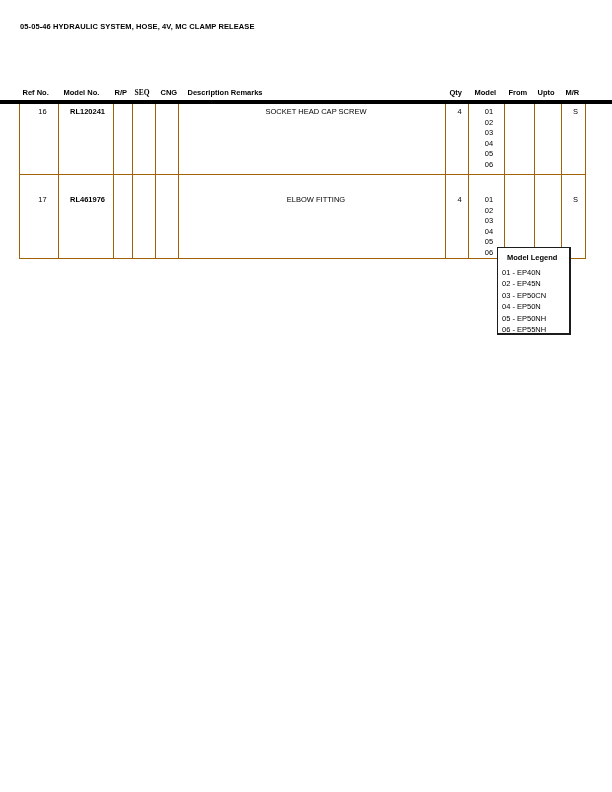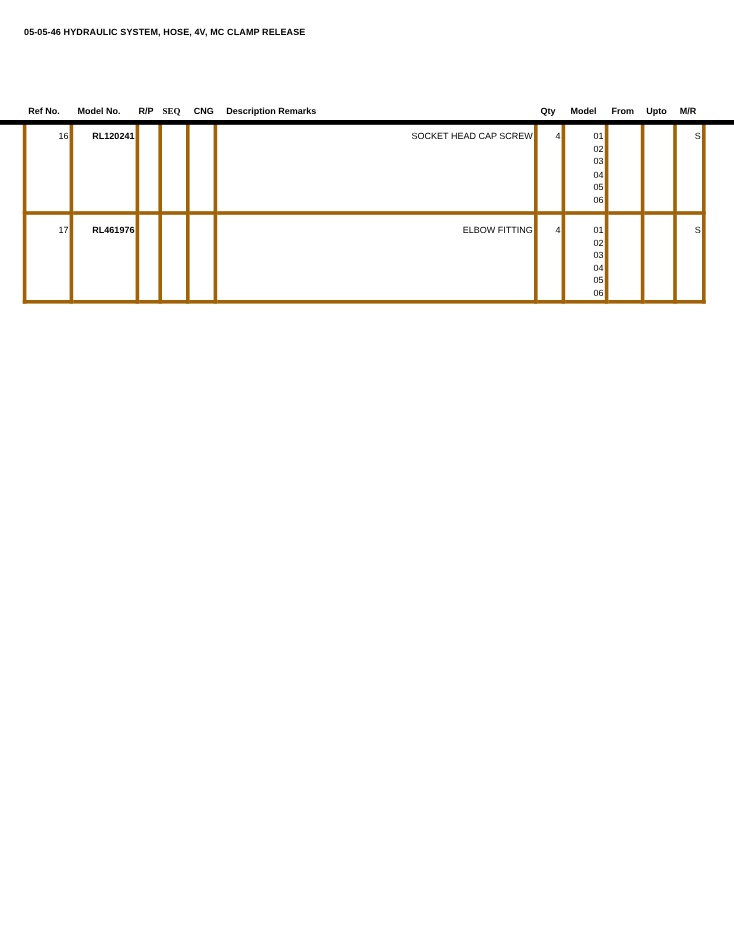--- a/index.html
+++ b/index.html
@@ -47,31 +47,31 @@
     font-size: 7.5px;
     font-weight: bold;
     text-align: left;
     vertical-align: top;
     padding: 0;
     height: 12px;
     white-space: nowrap;
     overflow: visible;
   }
   .parts-table td {
-    border: 3px solid #a16207;
+    border: 1px solid #a16207;
     font-size: 7.5px;
     font-weight: normal;
     vertical-align: top;
-    text-align: right;
+    text-align: center;
     padding: 6px 1px 0 6px;
     line-height: 10.5px;
     overflow: hidden;
   }
   .parts-table tr.row-1 td { height: 67px; }
-  .parts-table tr.row-2 td { height: 58px; padding-top: 8px; margin-top: 40px; }
+  .parts-table tr.row-2 td { height: 58px; padding-top: 20px; margin-top: 40px; }
   
   th.h-ref   { padding-left: 3px; }
   th.h-part  { padding-left: 5px; }
   th.h-rp    { padding-left: 1px; }
   th.h-seq   { padding-left: 2px; font-family: Liberation Serif, serif; }
   th.h-cng   { padding-left: 5px; }
   th.h-desc  { padding-left: 9px; }
   th.h-qty   { padding-left: 4px; }
   th.h-model { padding-left: 6px; }
   th.h-from  { padding-left: 4px; }
@@ -191,14 +191,25 @@
           </td>
         <td class="c-from"></td>
         <td class="c-upto"></td>
         <td class="c-mr">S</td>
       </tr>
     </tbody>
   </table>
 
   <div class="divider-bar"></div>
 
+  <div class="model-legend">
+    <div class="legend-title">Model Legend</div>
+    <div class="legend-items">
+        <div>01 - EP40N</div>
+        <div>02 - EP45N</div>
+        <div>03 - EP50CN</div>
+        <div>04 - EP50N</div>
+        <div>05 - EP50NH</div>
+        <div>06 - EP55NH</div>
+      </div>
+  </div>
 
 </div>
 
 </body></html>

